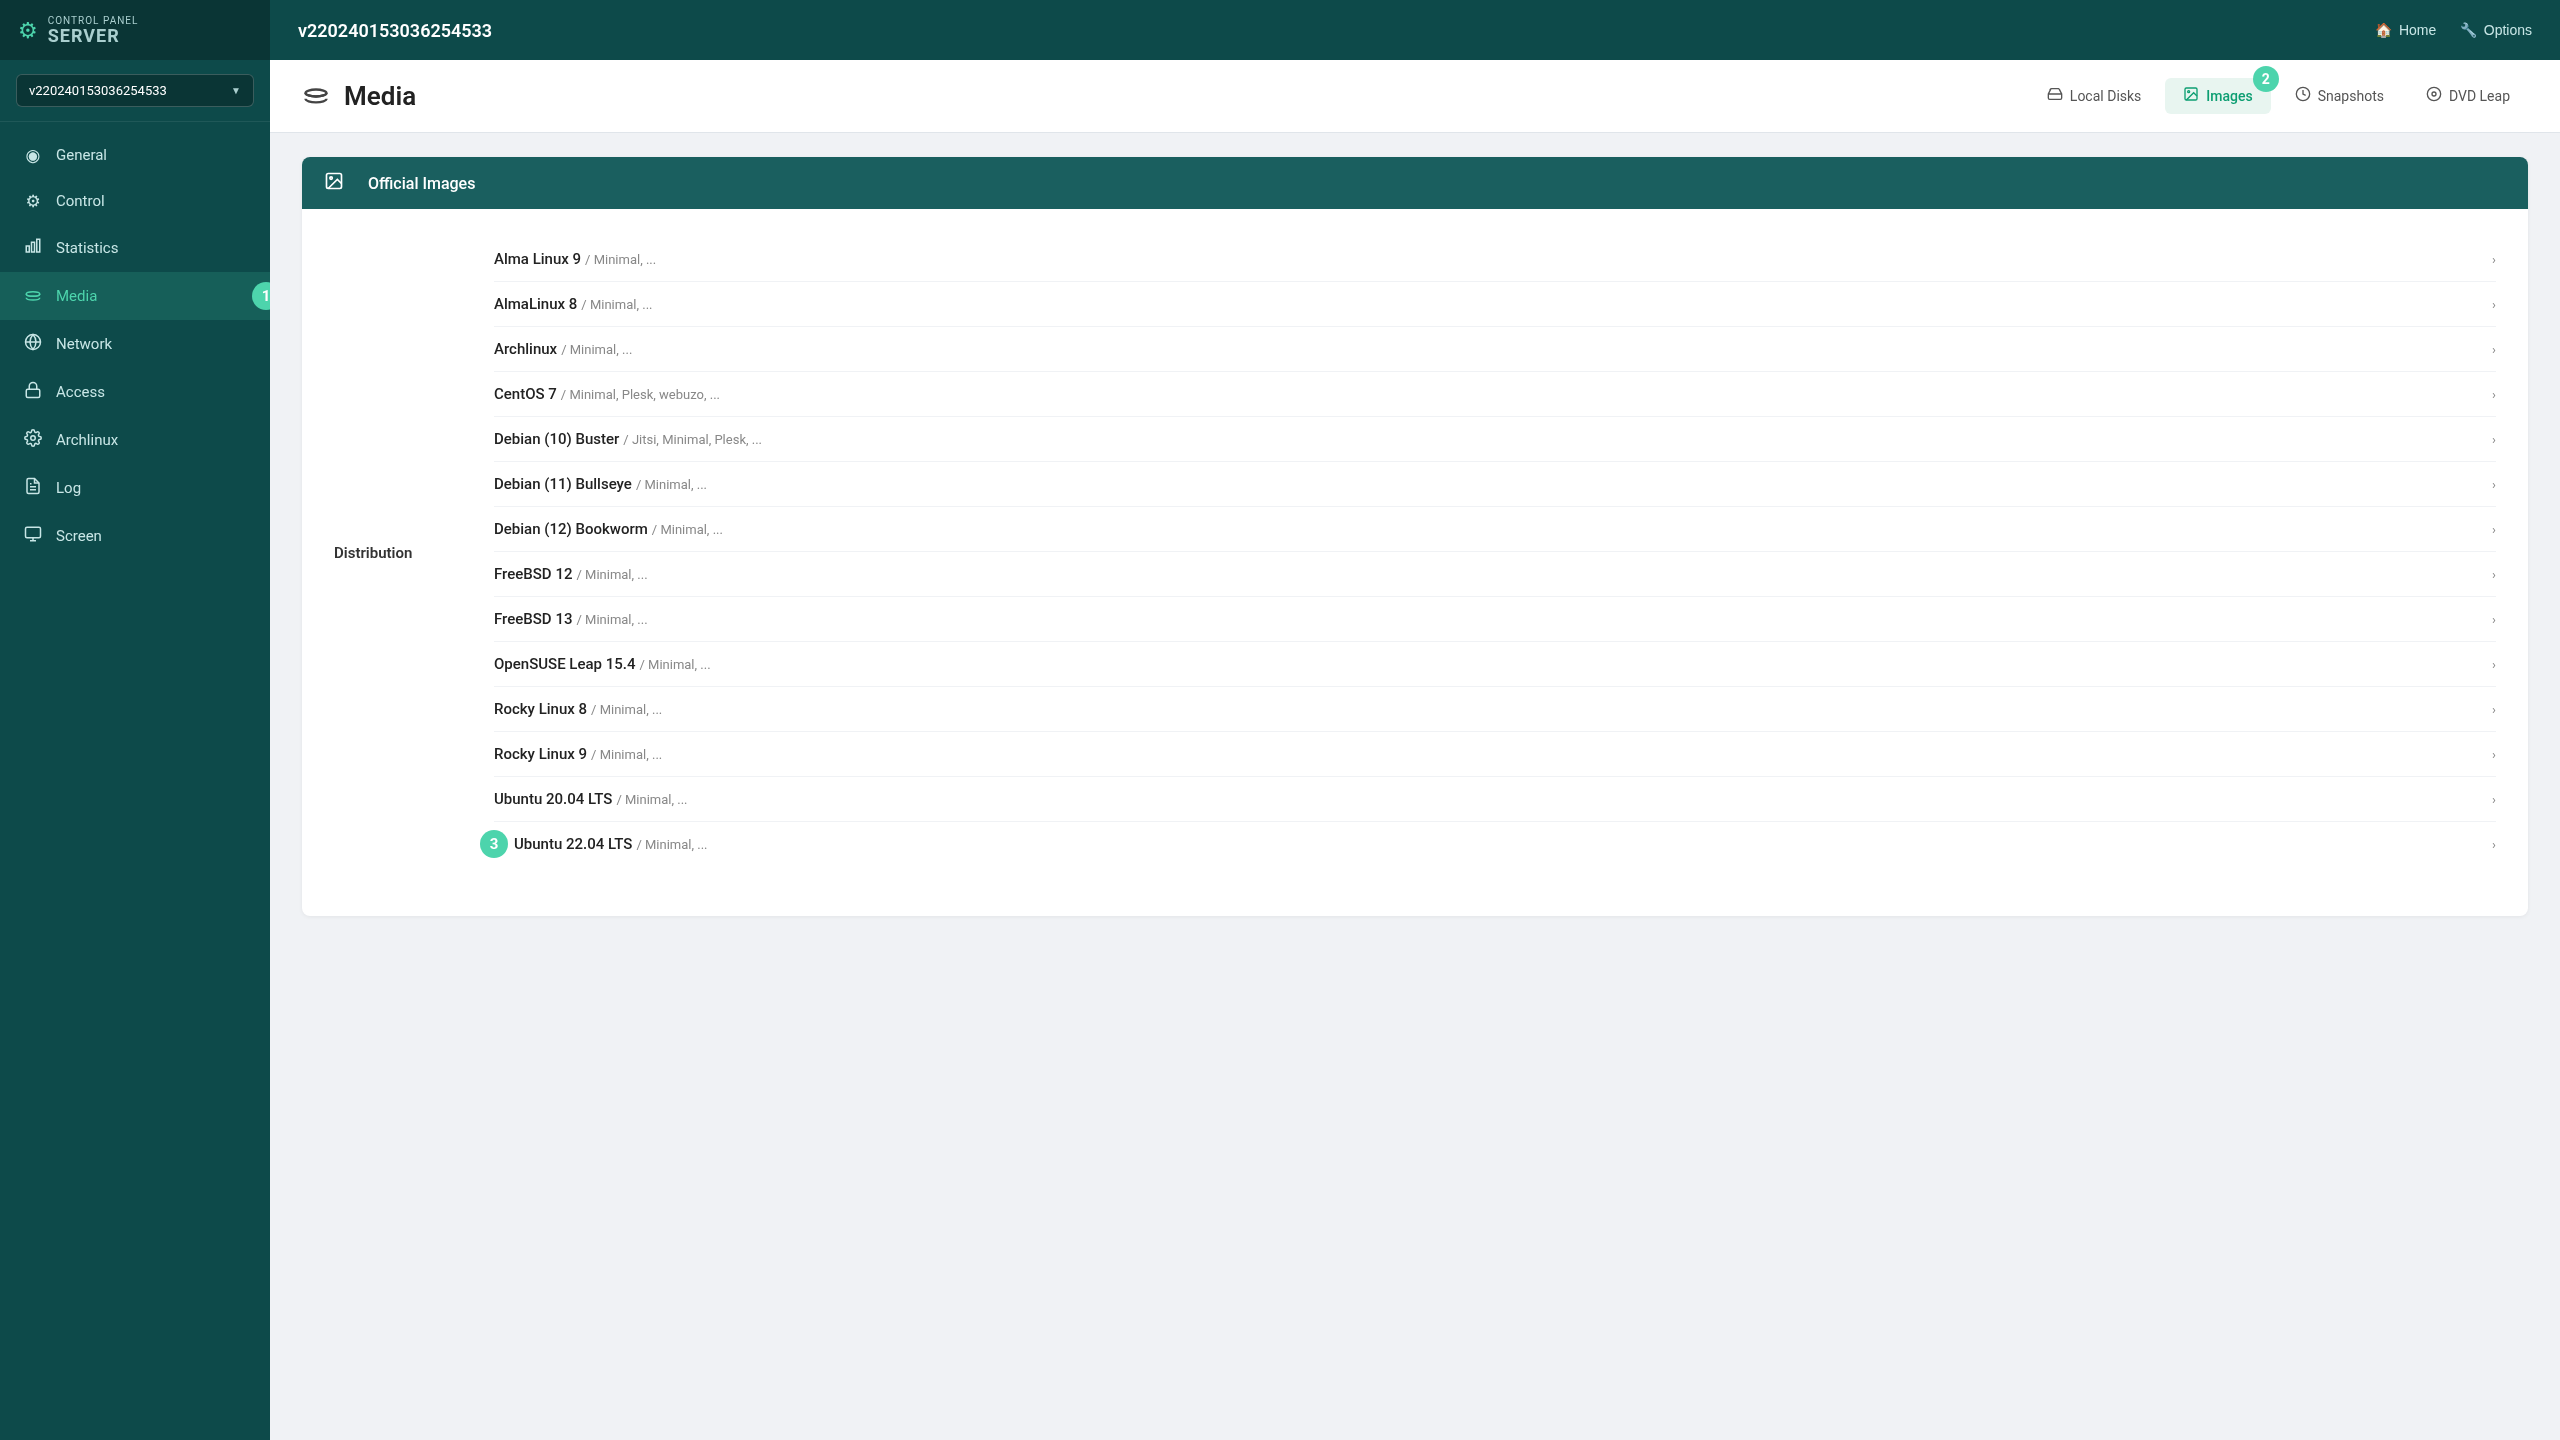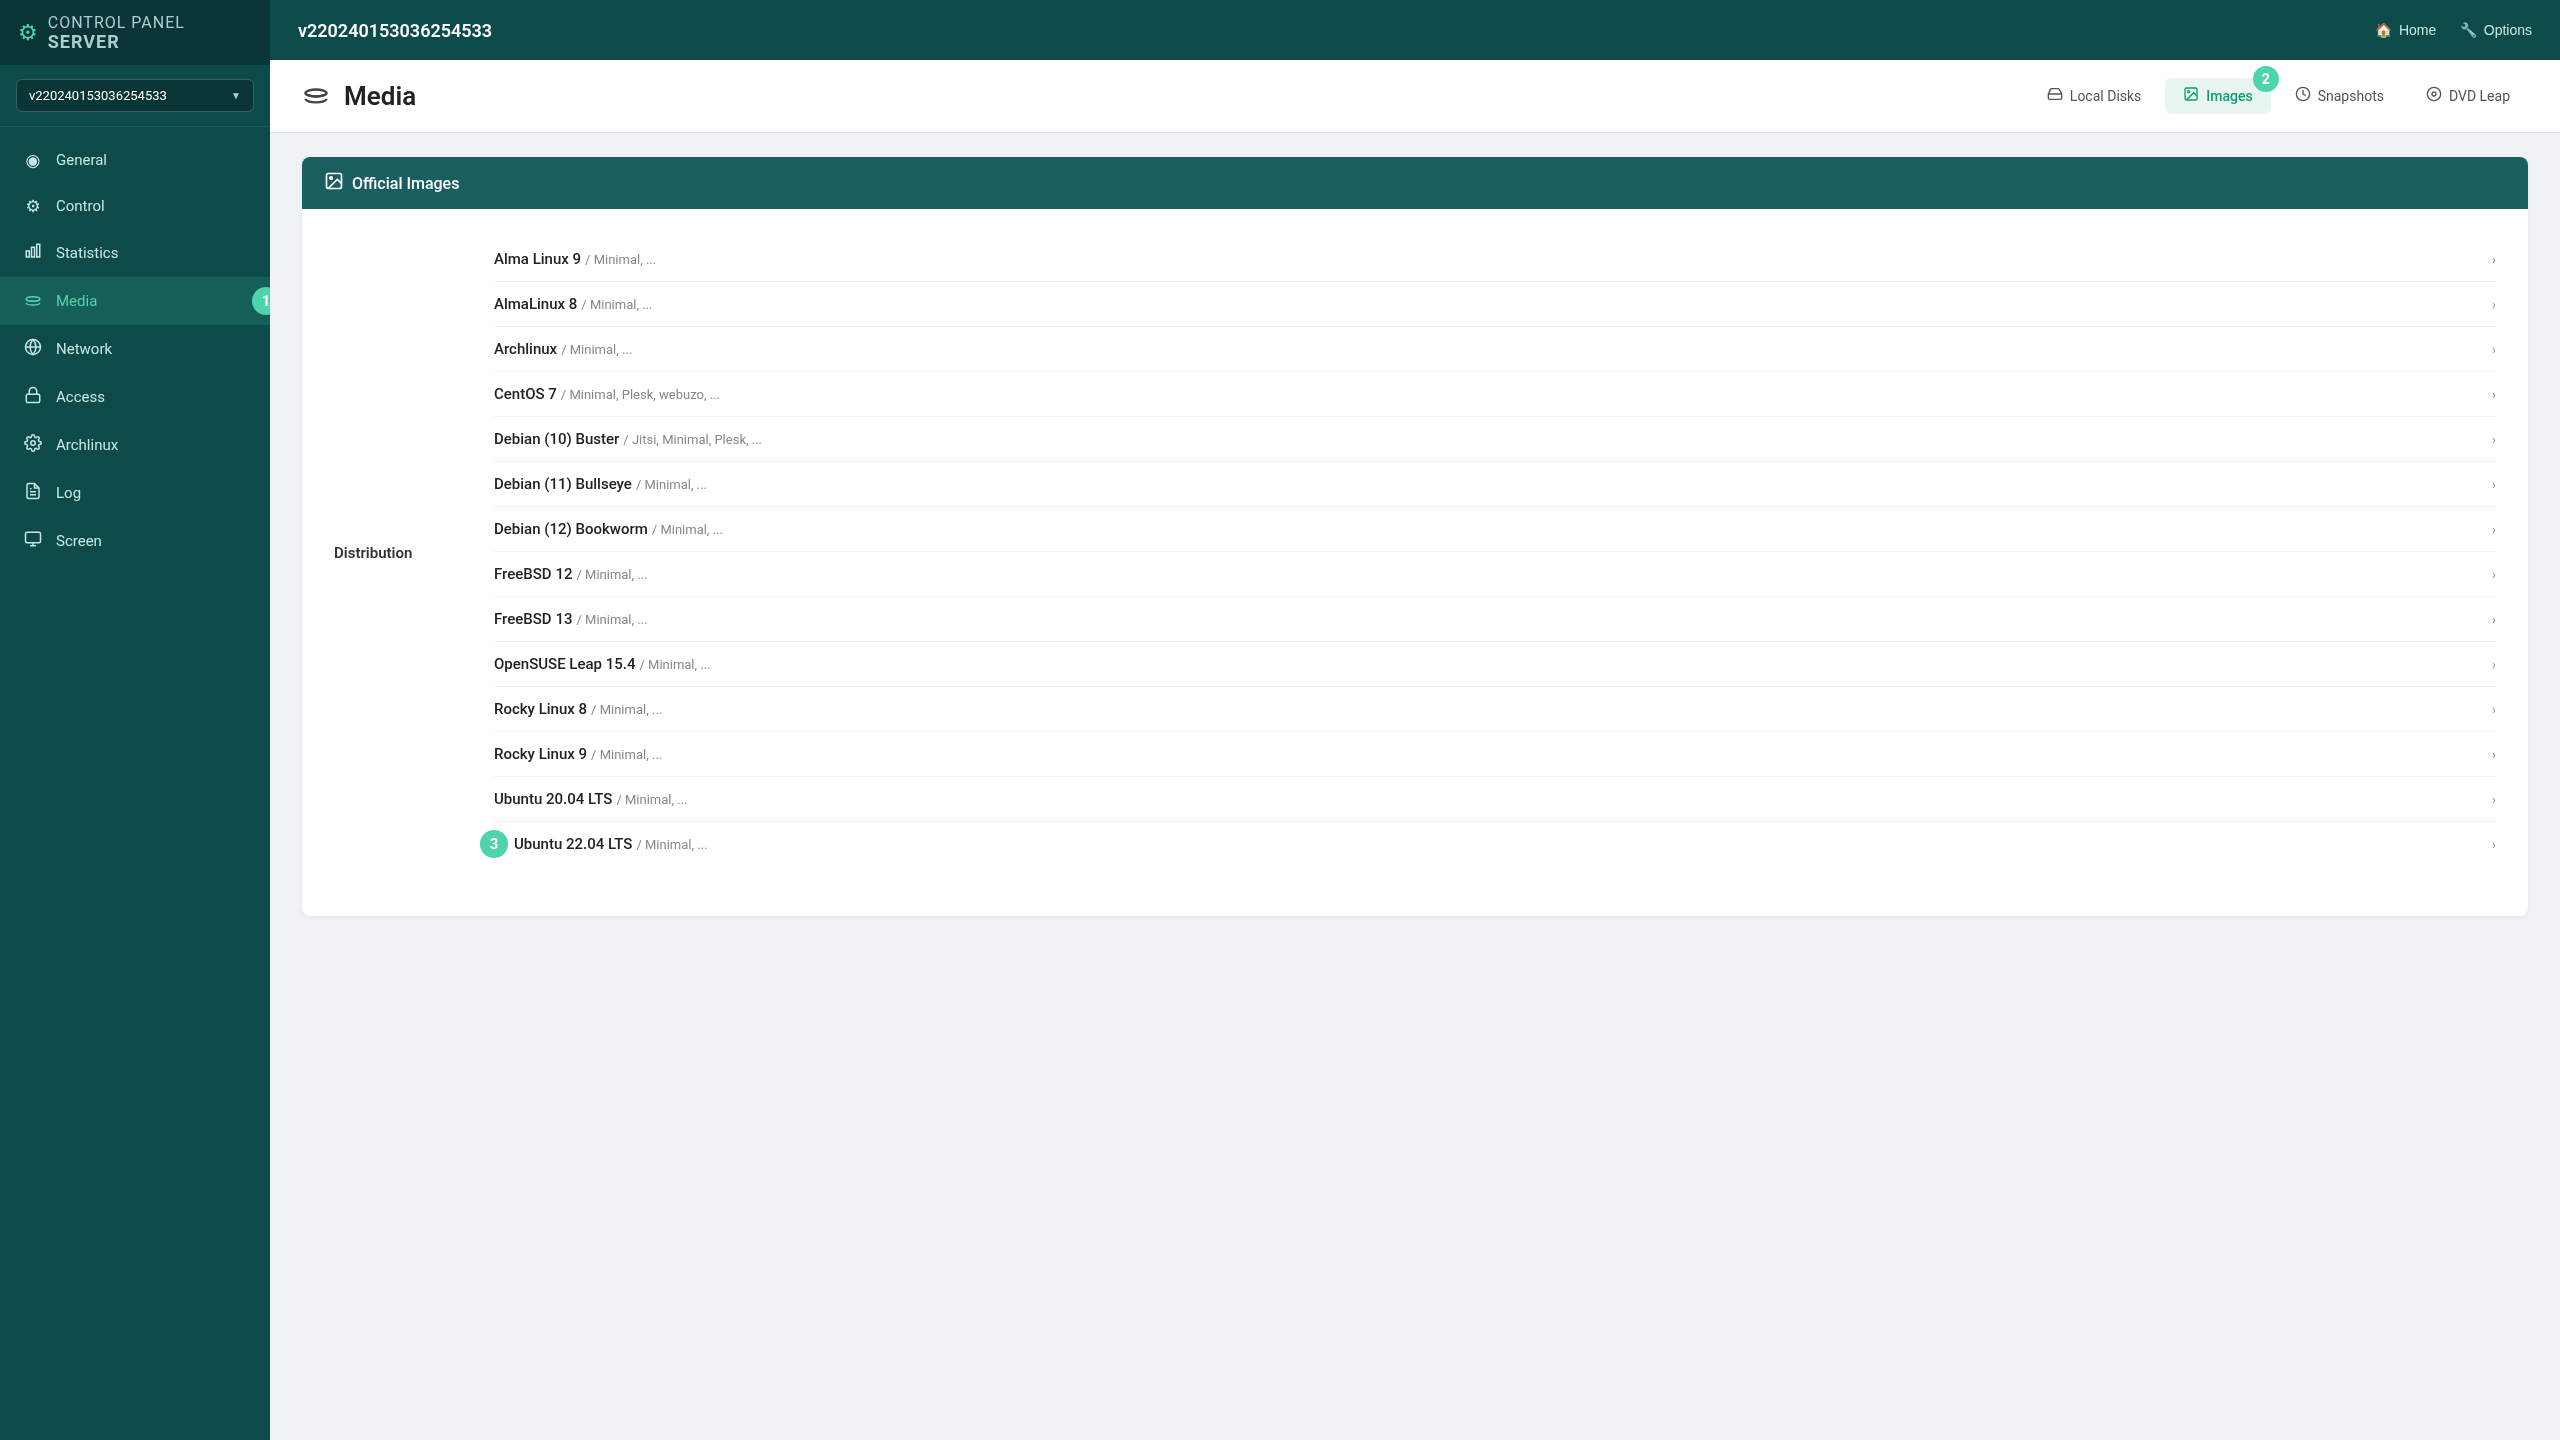--- a/index.html
+++ b/index.html
@@ -34,21 +34,21 @@
       font-size: 22px;
     }
     .sidebar-logo-text {
       font-size: 18px;
       font-weight: 700;
       color: #fff;
       line-height: 1.1;
     }
     .sidebar-logo-text span {
       display: block;
-      font-size: 16px;
+      font-size: 10px;
       font-weight: 400;
       color: #aacfcf;
       text-transform: uppercase;
       letter-spacing: 1px;
     }
     .sidebar-server-select {
       padding: 14px 16px;
       border-bottom: 1px solid rgba(255,255,255,0.08);
     }
     .server-dropdown {
@@ -234,21 +234,21 @@
       border-radius: 8px;
       overflow: hidden;
       box-shadow: 0 1px 4px rgba(0,0,0,0.06);
     }
     .section-header {
       background: #1a5f5f;
       color: #fff;
       padding: 14px 22px;
       display: flex;
       align-items: center;
-      gap: 8px;
+      gap: 24px;
       font-size: 16px;
       font-weight: 500;
     }
     .section-header .section-icon {
       font-size: 18px;
     }
     .section-body {
       padding: 28px 32px;
     }
     .field-row {

